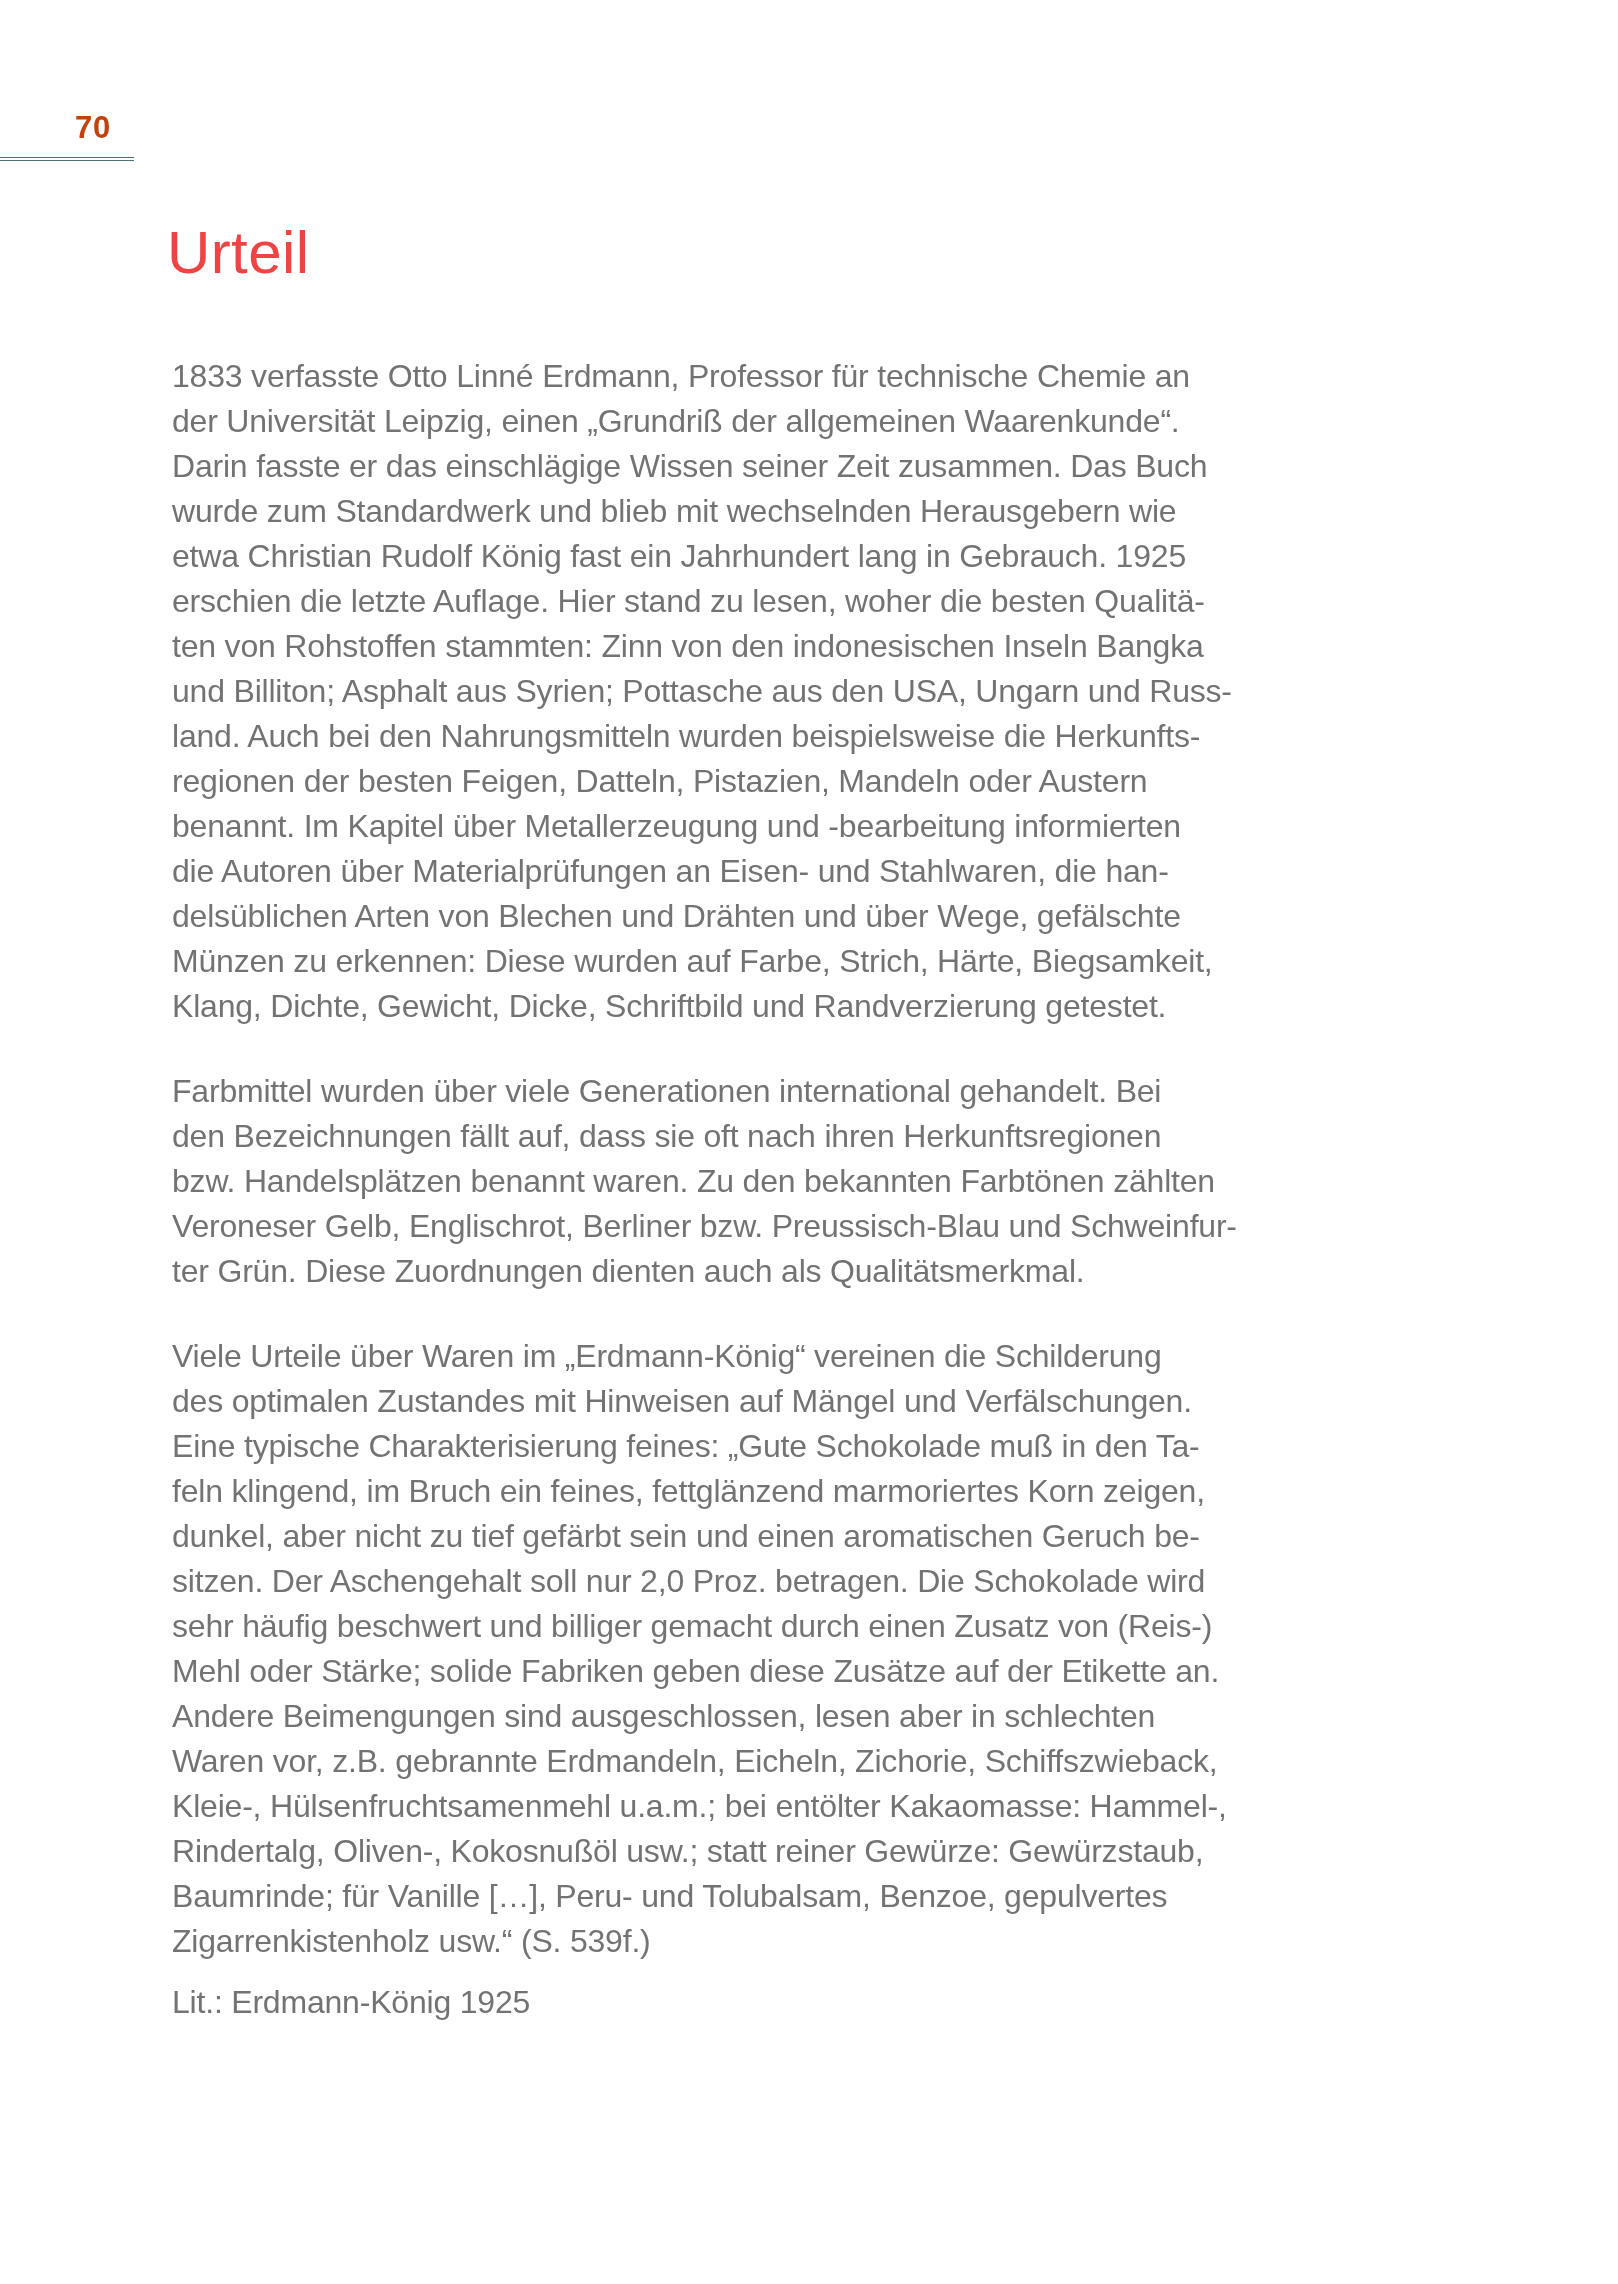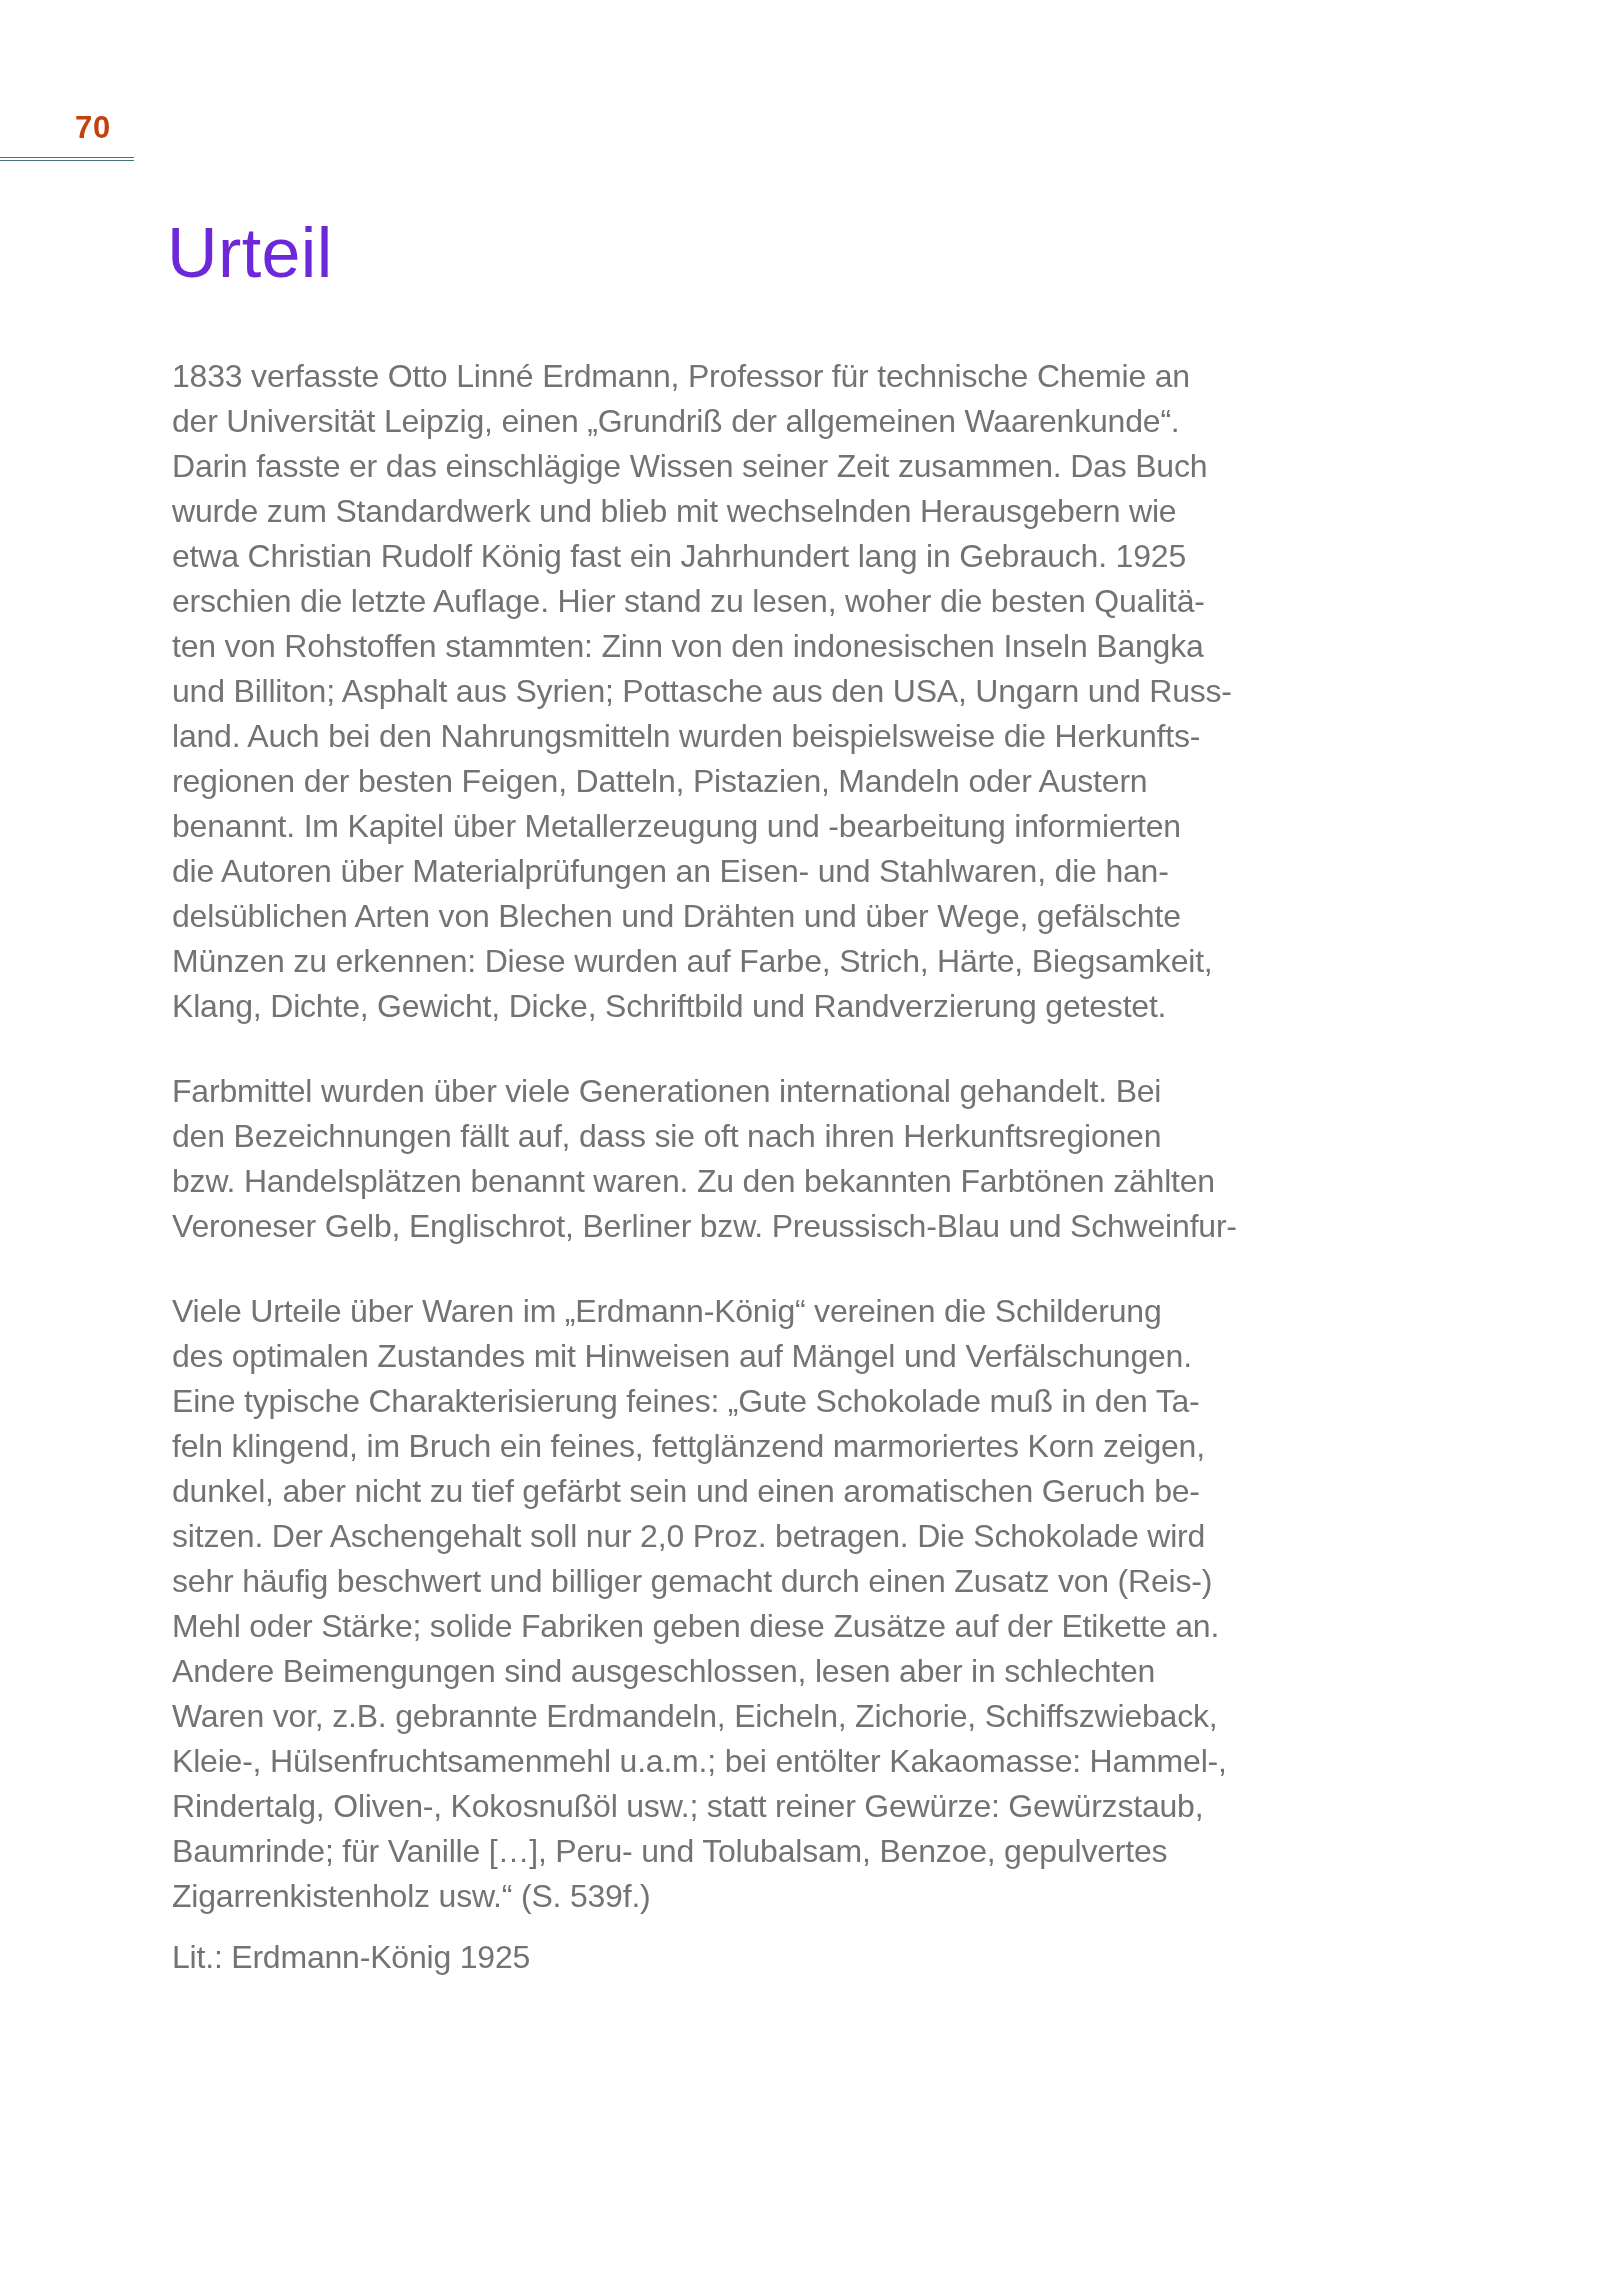--- a/index.html
+++ b/index.html
@@ -28,24 +28,24 @@
     width: 134px;
     height: 2.4px;
     border-top: 1.6px solid #4a7377;
     border-bottom: 1.6px solid #4a7377;
   }
   .page-title {
     position: absolute;
     left: 167px;
     top: 220px;
     margin: 0;
-    font-size: 70px;
+    font-size: 60px;
     line-height: 66px;
     font-weight: 400;
-    color: #6d28d9;
+    color: #ef4444;
     letter-spacing: 0.4px;
   }
   .body-text {
     position: absolute;
     left: 172px;
     top: 354px;
     width: 1133px;
   }
   .paragraph { margin: 0 0 40px 0; }
   .paragraph.lit { margin-top: -24px; }
@@ -83,20 +83,21 @@
       <div class="line">die Autoren über Materialprüfungen an Eisen- und Stahlwaren, die han-</div>
       <div class="line">delsüblichen Arten von Blechen und Drähten und über Wege, gefälschte</div>
       <div class="line">Münzen zu erkennen: Diese wurden auf Farbe, Strich, Härte, Biegsamkeit,</div>
       <div class="line">Klang, Dichte, Gewicht, Dicke, Schriftbild und Randverzierung getestet.</div>
     </div>
   <div class="paragraph">
       <div class="line">Farbmittel wurden über viele Generationen international gehandelt. Bei</div>
       <div class="line">den Bezeichnungen fällt auf, dass sie oft nach ihren Herkunftsregionen</div>
       <div class="line">bzw. Handelsplätzen benannt waren. Zu den bekannten Farbtönen zählten</div>
       <div class="line">Veroneser Gelb, Englischrot, Berliner bzw. Preussisch-Blau und Schweinfur-</div>
+      <div class="line">ter Grün. Diese Zuordnungen dienten auch als Qualitätsmerkmal.</div>
     </div>
   <div class="paragraph">
       <div class="line">Viele Urteile über Waren im „Erdmann-König“ vereinen die Schilderung</div>
       <div class="line">des optimalen Zustandes mit Hinweisen auf Mängel und Verfälschungen.</div>
       <div class="line">Eine typische Charakterisierung feines: „Gute Schokolade muß in den Ta-</div>
       <div class="line">feln klingend, im Bruch ein feines, fettglänzend marmoriertes Korn zeigen,</div>
       <div class="line">dunkel, aber nicht zu tief gefärbt sein und einen aromatischen Geruch be-</div>
       <div class="line">sitzen. Der Aschengehalt soll nur 2,0 Proz. betragen. Die Schokolade wird</div>
       <div class="line">sehr häufig beschwert und billiger gemacht durch einen Zusatz von (Reis-)</div>
       <div class="line">Mehl oder Stärke; solide Fabriken geben diese Zusätze auf der Etikette an.</div>

